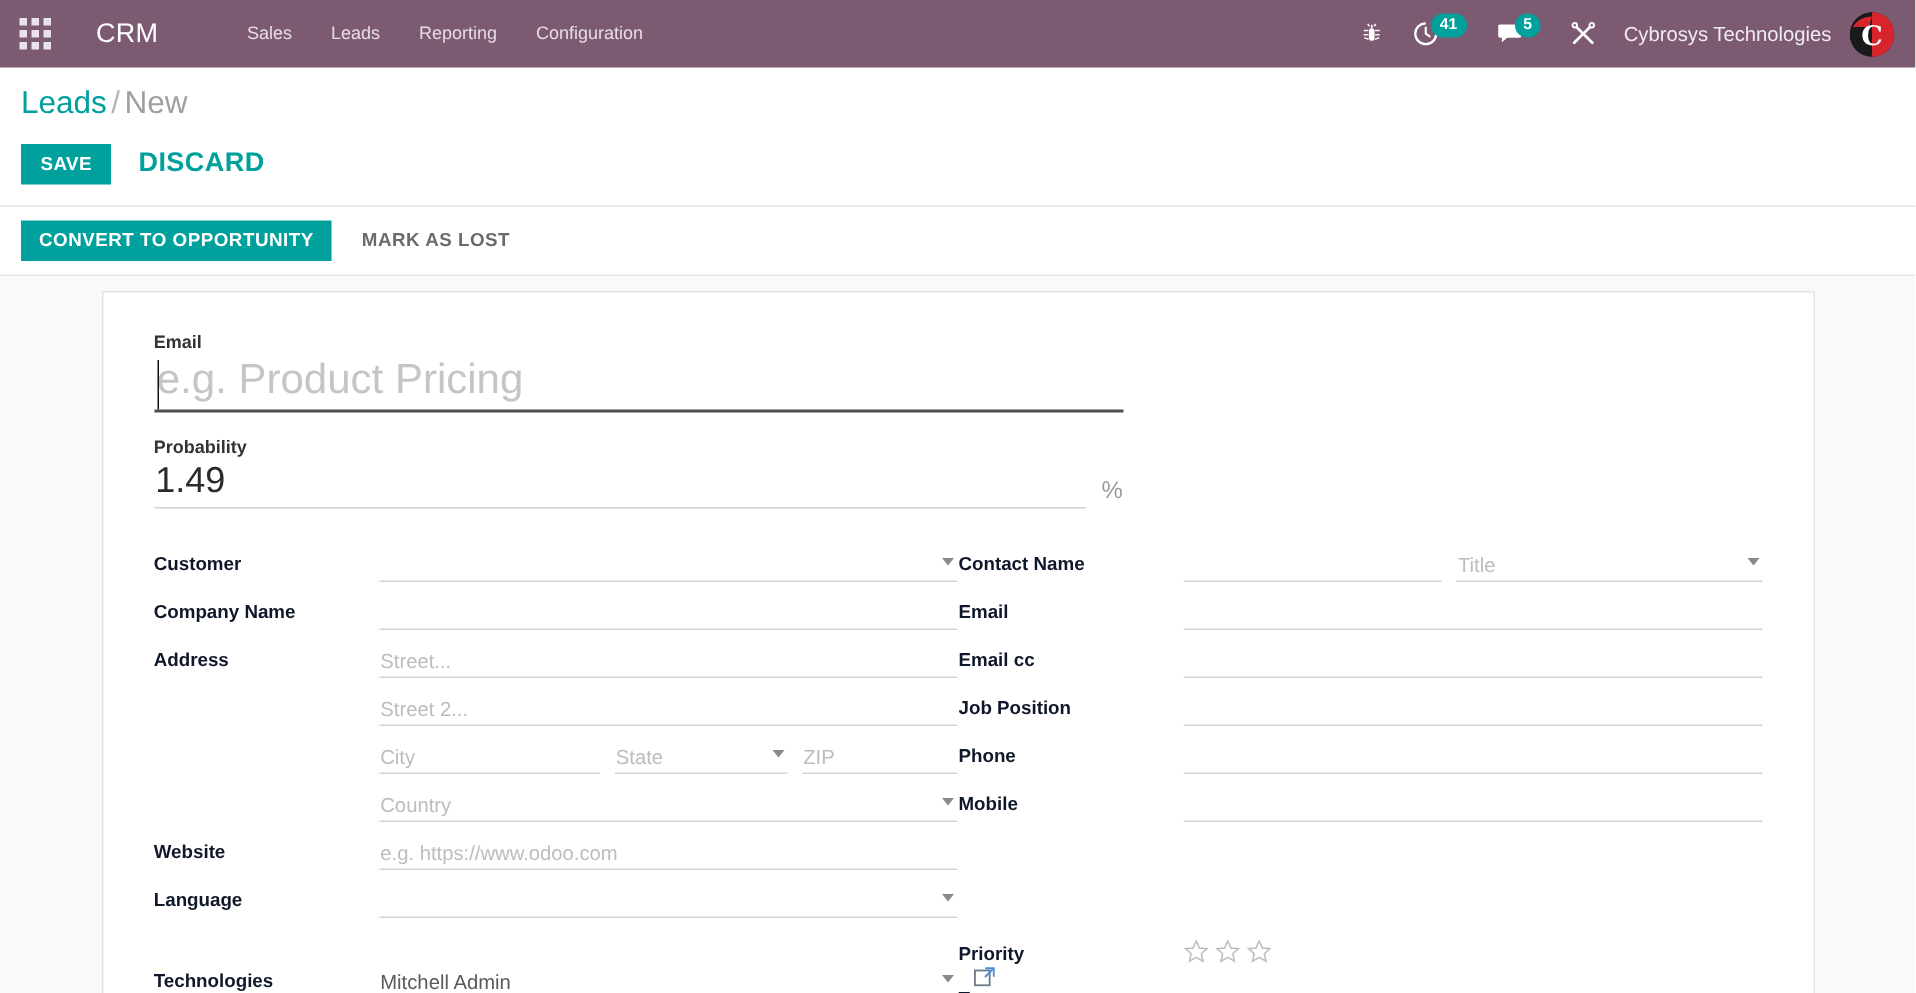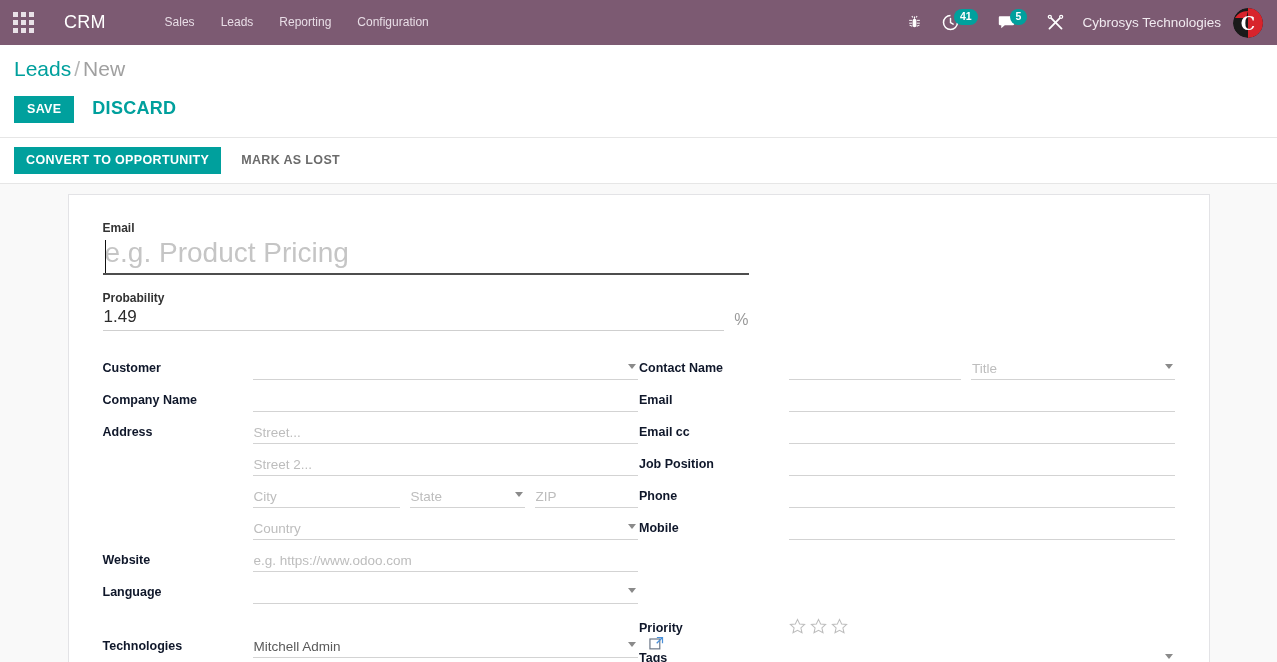--- a/index.html
+++ b/index.html
@@ -177,21 +177,21 @@
     position: absolute; left: 2px; top: 3px;
     width: 1.5px; height: 33px; background: #111;
   }
   .title-wrap { position: relative; margin-bottom: 16px; }
 
   .prob-row { display: flex; align-items: flex-end; width: 646px; }
   .prob-field {
     flex: 1;
     border: none; outline: none;
     border-bottom: 1px solid #cfcfcf;
-    font-size: 17px; font-family: "Liberation Sans", sans-serif;
+    font-size: 24px; font-family: "Liberation Sans", sans-serif;
     padding: 0 0 3px 1px; color: #2b2b2b; background: transparent;
   }
   .prob-unit { font-size: 16px; color: #9a9a9a; margin-left: 10px; padding-bottom: 2px; }
 
   
   .cols { display: flex; margin-top: 26px; }
   .col { width: 539px; }
   .col-right { margin-left: 1px; }
 
   .frow { display: flex; align-items: flex-start; margin-bottom: 9px; min-height: 19px; }

